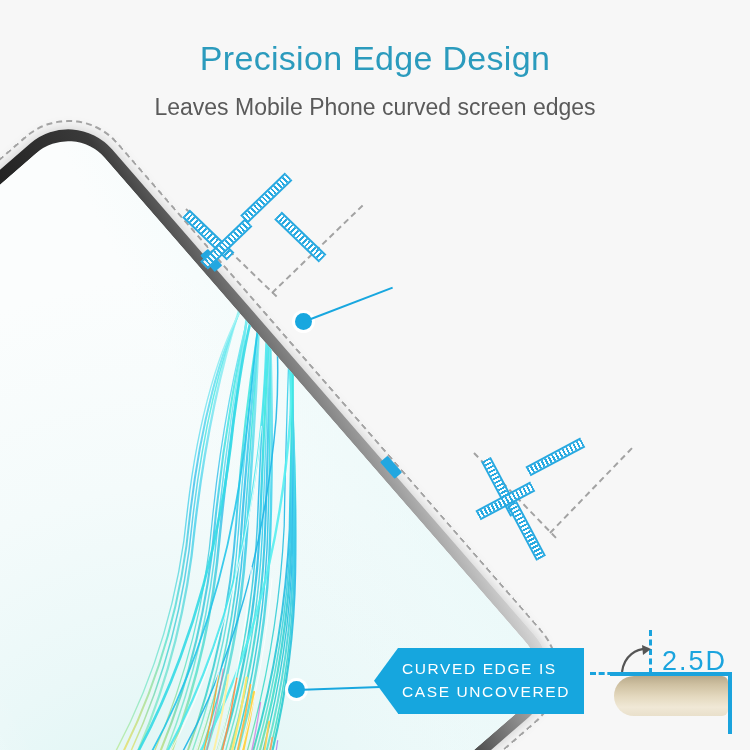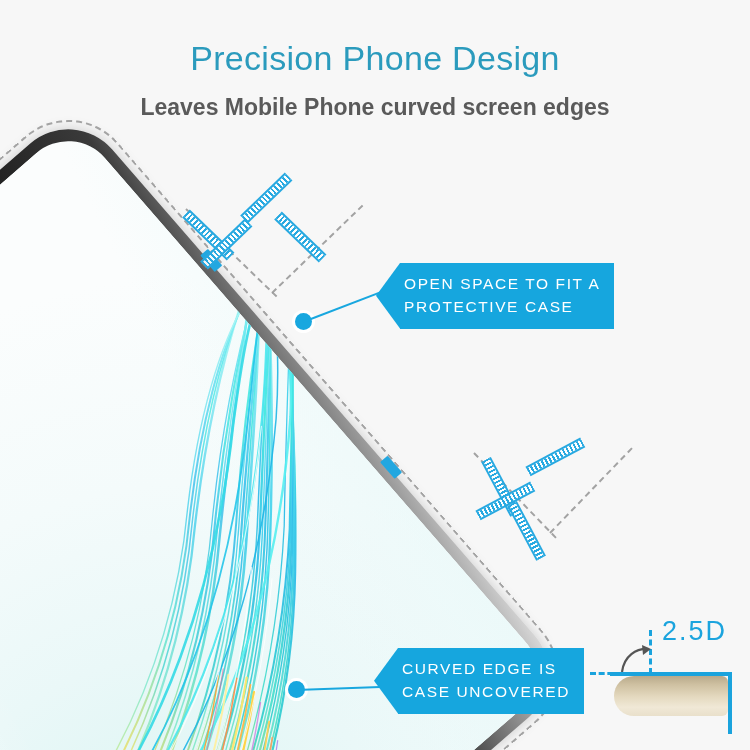--- a/index.html
+++ b/index.html
@@ -11,21 +11,21 @@
   }
   #stage{position:absolute;inset:0;width:750px;height:750px;overflow:hidden;background:#f7f7f7;}
 
   
   .header{position:absolute;left:0;top:0;width:750px;text-align:center;}
   .title{
     font-size:34px;color:#2b9bbd;letter-spacing:.3px;font-weight:400;
     margin-top:40px;line-height:1.1;
   }
   .subtitle{
-    font-size:23px;color:#5a5a5a;font-weight:700;line-height:1.42;
+    font-size:23px;color:#5a5a5a;font-weight:400;line-height:1.42;
     margin-top:14px;
   }
   .subtitle div{white-space:nowrap;}
 
   
   .phone-wrap{
     position:absolute;left:-168px;top:196px;width:560px;height:760px;
     transform:rotate(-41deg);transform-origin:50% 50%;
   }
   .dash-outline{
@@ -97,31 +97,31 @@
   .edge-bar{
     position:absolute;left:18px;top:64px;width:114px;height:40px;
     border-radius:20px 6px 6px 20px;
     background:linear-gradient(180deg,#b8a98a 0%,#cfc1a2 22%,#e4d9bf 52%,#f0e8d6 78%,#e9e0cb 100%);
   }
   .edge-top-line{position:absolute;left:14px;top:60px;width:122px;height:4px;background:#1aa3dd;}
   .edge-right-line{position:absolute;left:132px;top:60px;width:4px;height:62px;background:#1aa3dd;}
   .edge-vdash{position:absolute;left:53px;top:18px;width:0;height:44px;border-left:3px dashed #1aa3dd;}
   .edge-hdash{position:absolute;left:-6px;top:60px;width:58px;height:0;border-top:3px dashed #1aa3dd;}
   .edge-label{
-    position:absolute;left:66px;top:4px;color:#1ba4de;font-size:27px;letter-spacing:2px;
+    position:absolute;left:66px;top:34px;color:#1ba4de;font-size:27px;letter-spacing:2px;
   }
   .edge-arc{position:absolute;left:22px;top:30px;width:40px;height:34px;}
 </style>
 </head>
 <body>
 
 <div id="stage">
 
   <div class="header">
-    <div class="title">Precision Phone Design</div>
+    <div class="title">Precision Edge Design</div>
     <div class="subtitle">
       <div>Leaves Mobile Phone curved screen edges</div>
     </div>
   </div>
 
   <div class="phone-wrap">
 
     <div class="dash-outline"></div>
 
     <div class="phone-body">
@@ -249,27 +249,20 @@
     <div class="guide" style="width:118px;transform:rotate(46deg);"></div>
     <div class="guide" style="width:118px;transform:translate(76px,80px) rotate(-46deg);"></div>
     <div class="ruler" style="transform:translate(12px,2px) rotate(62deg);"></div>
     <div class="ruler" style="transform:translate(38px,46px) rotate(62deg);"></div>
     <div class="ruler" style="transform:translate(54px,14px) rotate(-28deg);"></div>
     <div class="ruler" style="transform:translate(4px,58px) rotate(-28deg);"></div>
   </div>
 
   <div class="dot" style="left:295px;top:313px;"></div>
   <div class="leader" style="left:303px;top:321px;width:96px;transform:rotate(-21deg);"></div>
-  <div class="callout" style="left:376px;top:263px;">
-    <div class="notch"></div>
-    <div class="body">
-      <div>OPEN SPACE TO FIT A</div>
-      <div>PROTECTIVE CASE</div>
-    </div>
-  </div>
 
   <div class="dot" style="left:288px;top:681px;"></div>
   <div class="leader" style="left:296px;top:689px;width:84px;transform:rotate(-2deg);"></div>
   <div class="callout" style="left:374px;top:648px;">
     <div class="notch"></div>
     <div class="body">
       <div>CURVED EDGE IS</div>
       <div>CASE UNCOVERED</div>
     </div>
   </div>

